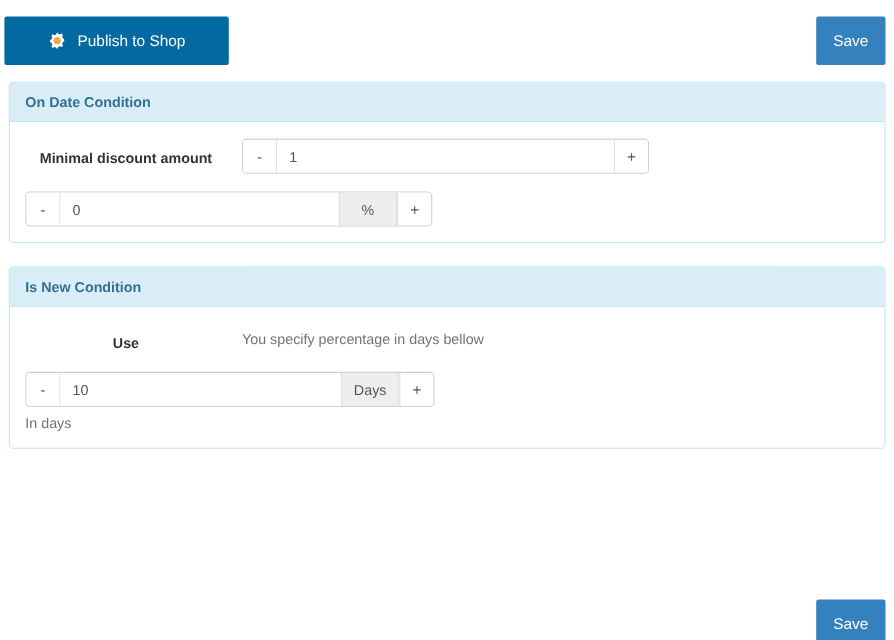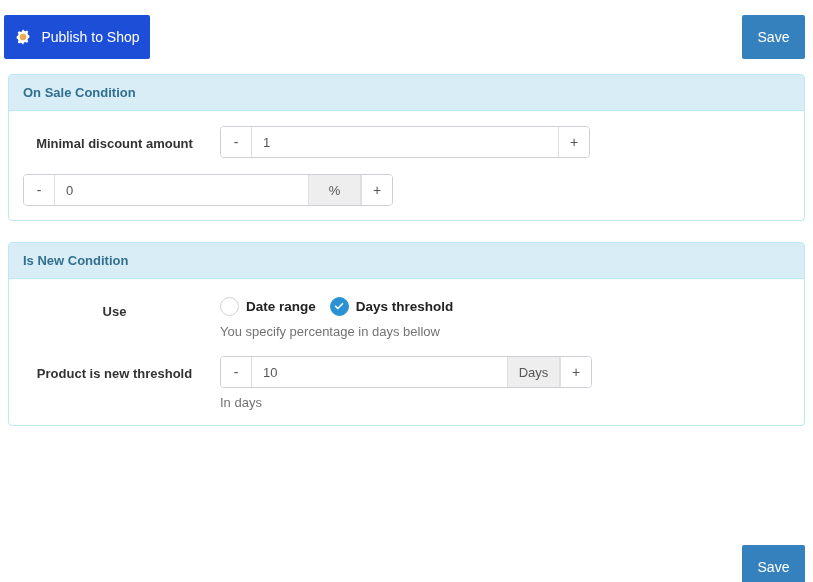--- a/index.html
+++ b/index.html
@@ -19,23 +19,23 @@
 
   
   .topbar {
     position: relative;
     height: 74px;
   }
   .btn-publish {
     position: absolute;
     left: 4px;
     top: 15px;
-    width: 146px;
+    width: 204px;
     height: 44px;
-    background: #1d4ed8;
+    background: #0369a1;
     border: none;
     border-radius: 2px;
     color: #ffffff;
     font-family: "Liberation Sans", sans-serif;
     font-size: 14px;
     display: flex;
     align-items: center;
     justify-content: center;
     gap: 9px;
     cursor: pointer;
@@ -241,21 +241,21 @@
     <span>Publish to Shop</span>
   </button>
 
   <button class="btn-save btn-save-top">
     <span>Save</span>
   </button>
 </div>
 
 <div class="panel">
   <div class="panel-heading">
-    <h3 class="panel-title">On Sale Condition</h3>
+    <h3 class="panel-title">On Date Condition</h3>
   </div>
   <div class="panel-body">
 
     <div class="form-row">
       <div class="ctrl-label">Minimal discount amount</div>
       <div class="ctrl-field">
         <div class="input-group ig-w370">
           <button class="spin-btn spin-minus">-</button>
           <input class="ig-input" type="text" value="1" style="">
           <button class="spin-btn spin-plus">+</button>
@@ -279,43 +279,25 @@
 
 <div class="panel">
   <div class="panel-heading">
     <h3 class="panel-title">Is New Condition</h3>
   </div>
   <div class="panel-body">
 
     <div class="form-row">
       <div class="ctrl-label">Use</div>
       <div class="ctrl-field">
-        <div class="radio-group">
-
-          <label class="radio-item">
-            <span class="radio-mark"></span>
-            <span class="radio-label">Date range</span>
-          </label>
-
-          <label class="radio-item">
-            <span class="radio-mark checked">
-              <svg width="12" height="12" viewBox="0 0 24 24" aria-hidden="true">
-                <path fill="none" stroke="#ffffff" stroke-width="3.2" stroke-linecap="round" stroke-linejoin="round" d="M5 12.5l4.6 4.6L19 7.4"></path>
-              </svg>
-            </span>
-            <span class="radio-label">Days threshold</span>
-          </label>
-
-        </div>
         <div class="help-text">You specify percentage in days bellow</div>
       </div>
     </div>
 
     <div class="form-row">
-      <div class="ctrl-label">Product is new threshold</div>
       <div class="ctrl-field">
         <div class="input-group ig-w372">
           <button class="spin-btn spin-minus">-</button>
           <input class="ig-input" type="text" value="10" style="">
           <span class="ig-addon">Days</span>
           <button class="spin-btn spin-plus">+</button>
         </div>
         <div class="help-text">In days</div>
       </div>
     </div>

